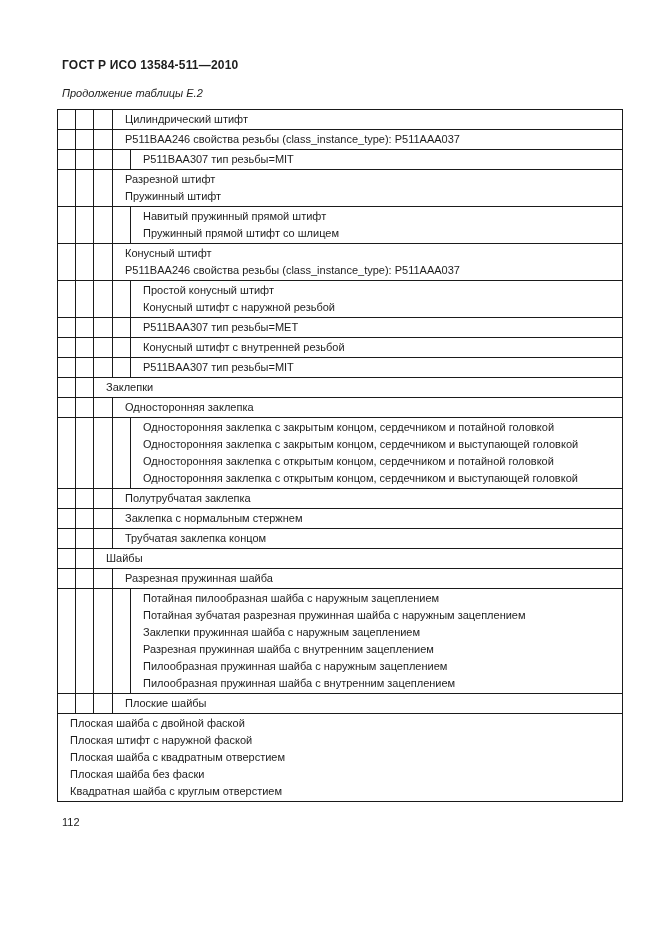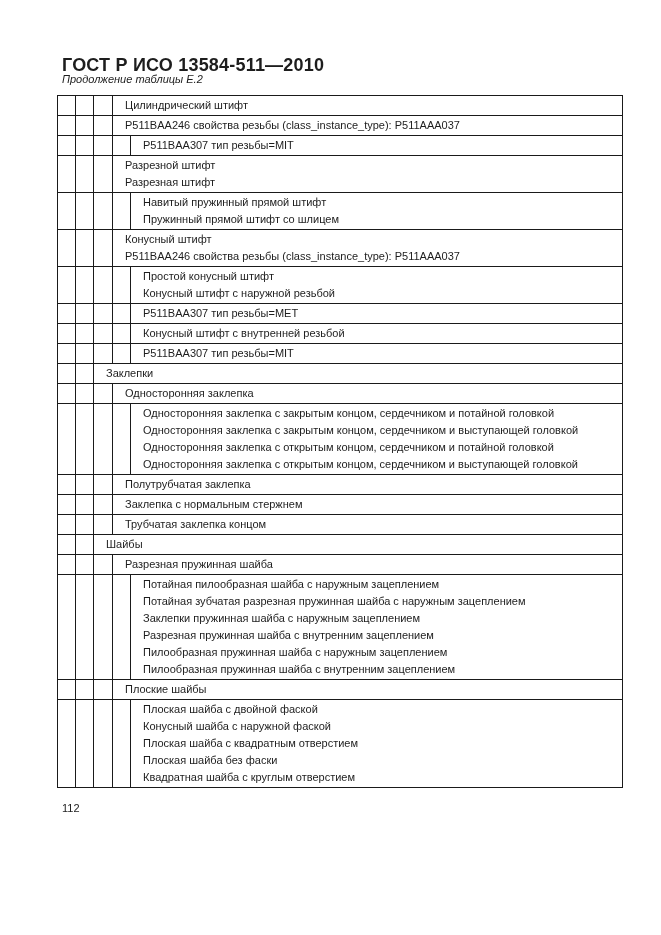--- a/index.html
+++ b/index.html
@@ -12,46 +12,47 @@
   }
   .page {
     position: relative;
     width: 661px; height: 935px;
     background: #ffffff;
     box-sizing: border-box;
     padding: 58px 0 0 57px;
   }
   .doc-header {
     margin-left: 5px;
-    font-size: 18px;
+    font-size: 12px;
     font-weight: bold;
     letter-spacing: 0.2px;
     height: 15px;
     line-height: 15px;
+    margin-bottom: 14px;
   }
   .table-caption {
     margin-left: 5px;
     font-size: 11px;
     font-style: italic;
     height: 13px;
     line-height: 13px;
     margin-bottom: 9px;
   }
   .class-table {
     width: 566px;
     border: 1px solid #1a1a1a;
     box-sizing: border-box;
     background: #ffffff;
   }
   .trow {
     display: flex;
     align-items: stretch;
     border-bottom: 1px solid #1a1a1a;
   }
-  .trow:last-child { border-bottom: none; }
+  .trow:last-child { border-bottom: none; flex-direction: column; }
   .ecell {
     flex: 0 0 auto;
     box-sizing: border-box;
     border-right: 1px solid #1a1a1a;
   }
   .ecell.w0 { width: 18px; }
   .ecell.w1 { width: 18px; }
   .ecell.w2 { width: 19px; }
   .ecell.w3 { width: 18px; }
   .ccell {
@@ -101,21 +102,21 @@
         <div class="ccell">
           <div class="line">P511BAA307 тип резьбы=MIT</div>
         </div>
       </div>
       <div class="trow">
         <div class="ecell w0"></div>
         <div class="ecell w1"></div>
         <div class="ecell w2"></div>
         <div class="ccell">
           <div class="line">Разрезной штифт</div>
-          <div class="line">Разрезная штифт</div>
+          <div class="line">Пружинный штифт</div>
         </div>
       </div>
       <div class="trow">
         <div class="ecell w0"></div>
         <div class="ecell w1"></div>
         <div class="ecell w2"></div>
         <div class="ecell w3"></div>
         <div class="ccell">
           <div class="line">Навитый пружинный прямой штифт</div>
           <div class="line">Пружинный прямой штифт со шлицем</div>
@@ -255,21 +256,21 @@
           <div class="line">Плоские шайбы</div>
         </div>
       </div>
       <div class="trow">
         <div class="ecell w0"></div>
         <div class="ecell w1"></div>
         <div class="ecell w2"></div>
         <div class="ecell w3"></div>
         <div class="ccell">
           <div class="line">Плоская шайба с двойной фаской</div>
-          <div class="line">Конусный шайба с наружной фаской</div>
+          <div class="line">Плоская штифт с наружной фаской</div>
           <div class="line">Плоская шайба с квадратным отверстием</div>
           <div class="line">Плоская шайба без фаски</div>
           <div class="line">Квадратная шайба с круглым отверстием</div>
         </div>
       </div>
     </div>
 
   <div class="page-number">112</div>
 </div>
 

